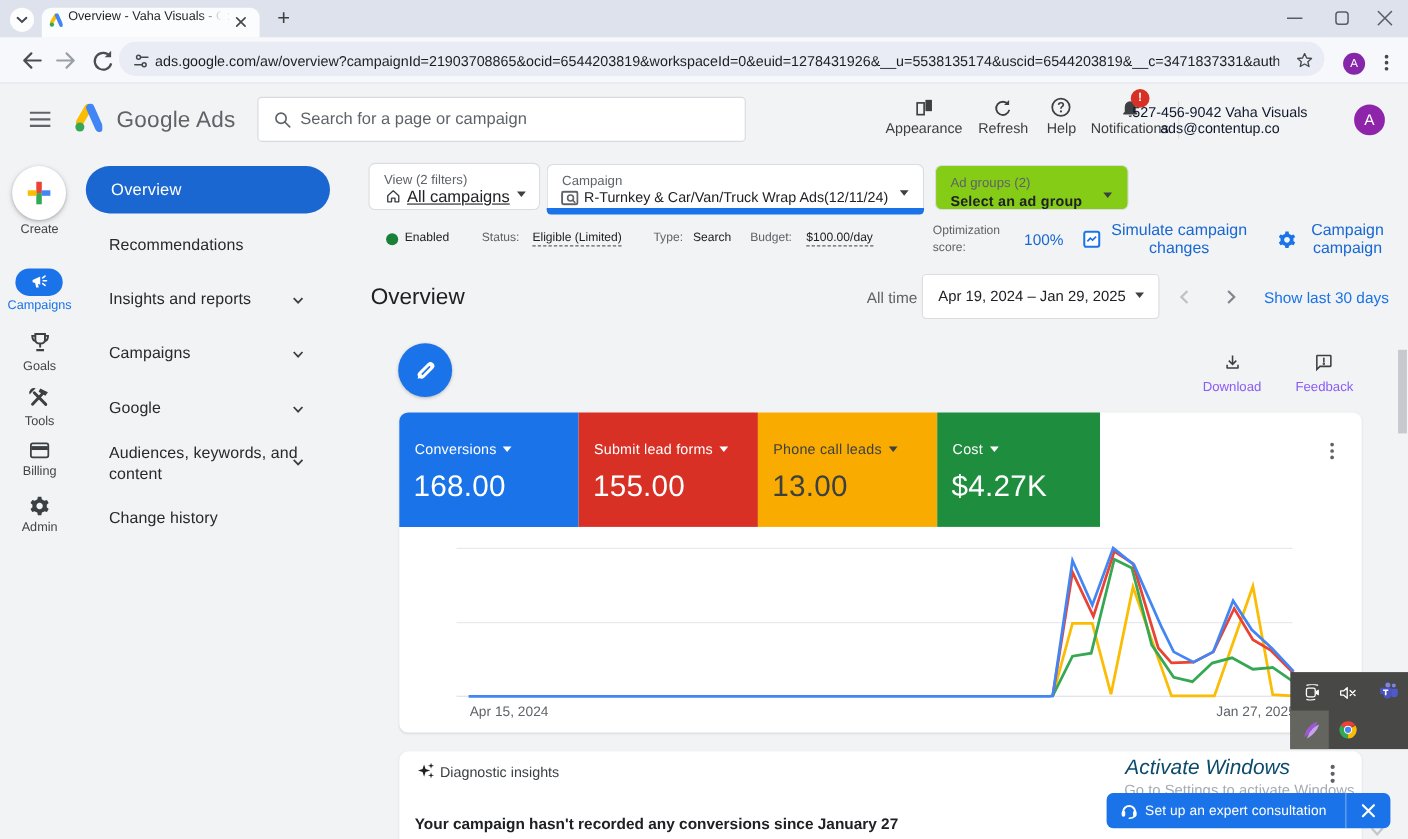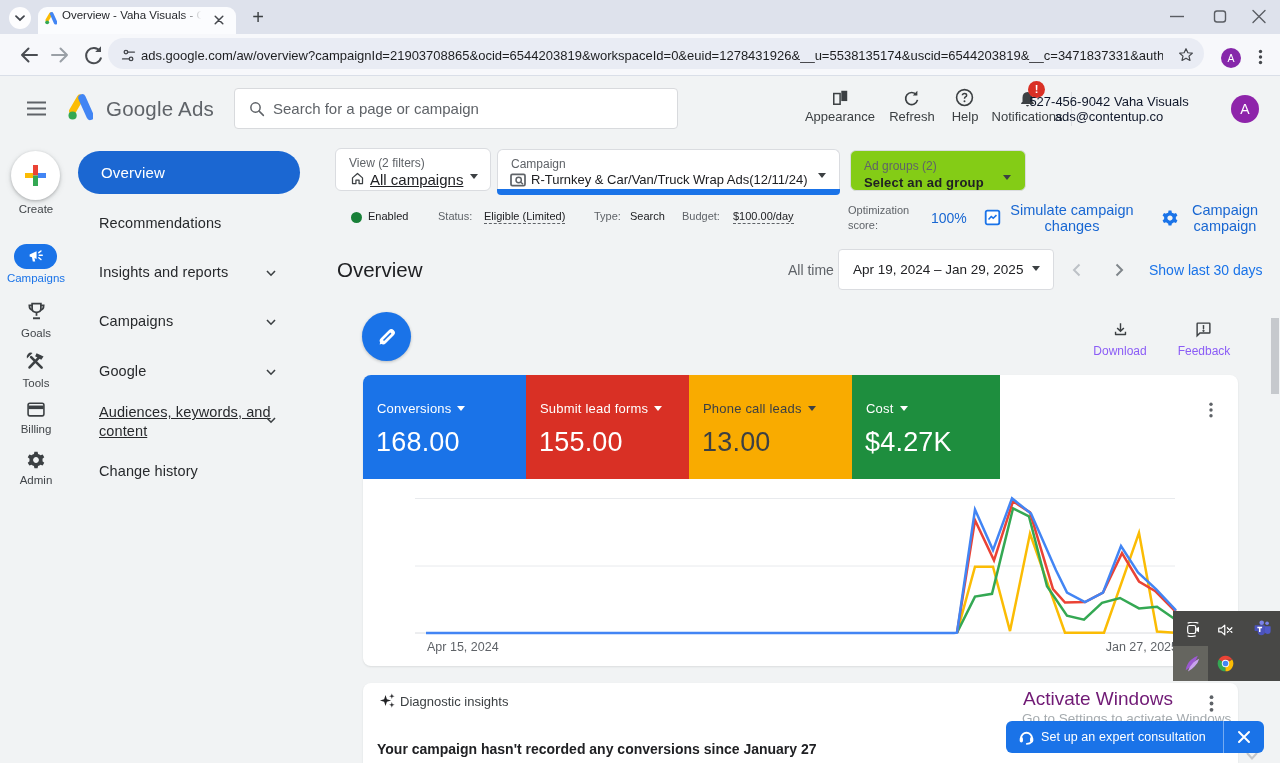--- a/index.html
+++ b/index.html
@@ -69,21 +69,21 @@
   .mtitle { position:absolute; left:14px; top:26px; font-size:13px; letter-spacing:.2px; }
   .mval { position:absolute; left:13px; top:52px; font-size:27px; letter-spacing:.2px; }
   .tri { display:inline-block; width:0; height:0; border-left:4.5px solid transparent; border-right:4.5px solid transparent; border-top:5px solid; vertical-align:middle; margin-left:6px; margin-top:-2px; }
 
   
   #diagcard { position:absolute; left:363px; top:683px; width:875px; height:80px; background:#fff; border-radius:8px 8px 0 0; box-shadow:0 1px 2px rgba(60,64,67,.12); }
   #diagtitle { position:absolute; left:400px; top:694px; font-size:13px; color:#3c4043; }
   #diagmsg { position:absolute; left:377px; top:741px; font-size:14px; font-weight:bold; color:#202124; }
 
   
-  #actwin { position:absolute; left:1023px; top:688px; font-size:19px; color:#701a75; }
+  #actwin { position:absolute; left:1023px; top:688px; font-size:19px; color:#0c4a6e;font-style:italic; }
   #actwin2 { position:absolute; left:1022px; top:711px; font-size:13.5px; color:#a5abaf; }
   #scrollthumb { position:absolute; left:1271px; top:318px; width:8px; height:76px; background:#c6c9cd; }
   #darkpanel { position:absolute; left:1173px; top:611px; width:107px; height:70px; background:#484846; }
   #feathertile { position:absolute; left:0px; top:35px; width:35px; height:35px; background:#65655f; }
   #bluebar { position:absolute; left:1006px; top:721px; width:258px; height:32px; border-radius:6px; background:#1a73e8; }
   #bluebartext { position:absolute; left:35px; top:9px; font-size:12.5px; letter-spacing:-0.2px; font-weight:normal; color:#fff; letter-spacing:.1px; }
   #bluebarx { position:absolute; left:217px; top:0; width:41px; height:32px; border-left:1px solid rgba(255,255,255,.4); }
 </style>
 </head>
 <body>
@@ -245,21 +245,21 @@
     <path d="M3 5 L7 9.2 L11 5" stroke="#3c4043" stroke-width="1.6" fill="none"></path>
   </svg>
 <div class="snav" style="top:313px;">Campaigns</div>
 <svg class="schev" style="top:315px;" viewBox="0 0 14 14">
     <path d="M3 5 L7 9.2 L11 5" stroke="#3c4043" stroke-width="1.6" fill="none"></path>
   </svg>
 <div class="snav" style="top:363px;">Google</div>
 <svg class="schev" style="top:365px;" viewBox="0 0 14 14">
     <path d="M3 5 L7 9.2 L11 5" stroke="#3c4043" stroke-width="1.6" fill="none"></path>
   </svg>
-<div class="snav" style="top:403px;width:180px;line-height:18.5px;text-decoration:underline;">Audiences, keywords, and content</div>
+<div class="snav" style="top:403px;width:180px;line-height:18.5px;">Audiences, keywords, and content</div>
 <svg class="schev" style="top:413px;" viewBox="0 0 14 14">
     <path d="M3 5 L7 9.2 L11 5" stroke="#3c4043" stroke-width="1.6" fill="none"></path>
   </svg>
 <div class="snav" style="top:463px;">Change history</div>
 
 <div id="viewbox">
   <div class="flab" style="left:13px;top:7px;">View (2 filters)</div>
   <svg style="position:absolute;left:14px;top:22px;" width="15" height="15" viewBox="0 0 24 24">
       <path d="M4 11 L12 4 L20 11 V20 H14.5 V14.5 H9.5 V20 H4 Z" stroke="#3c4043" stroke-width="2" fill="none" stroke-linejoin="round"></path>
     </svg>

